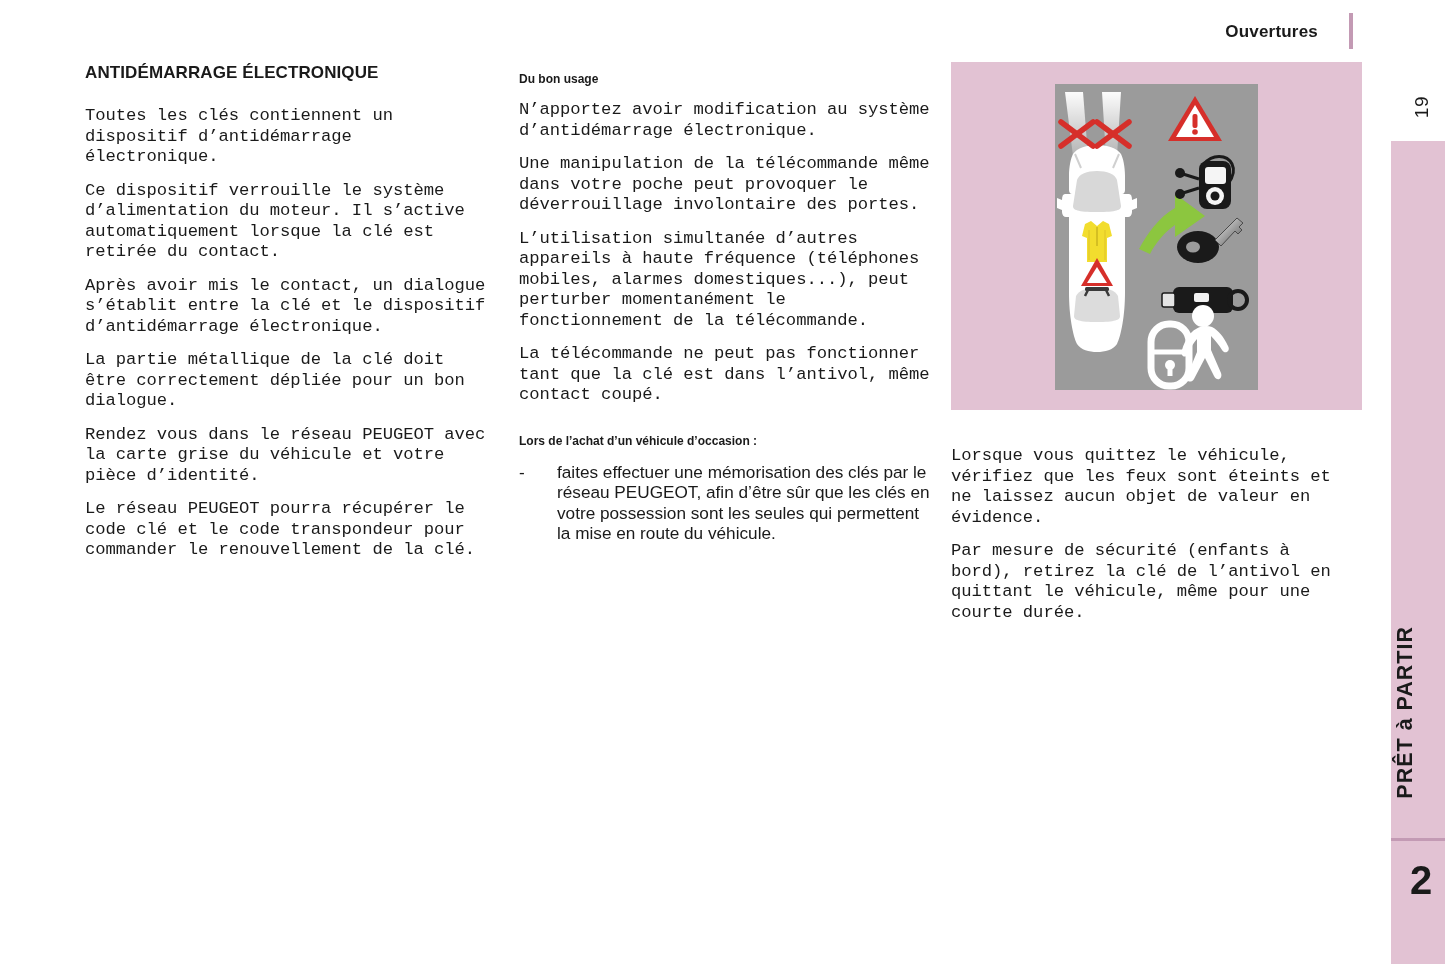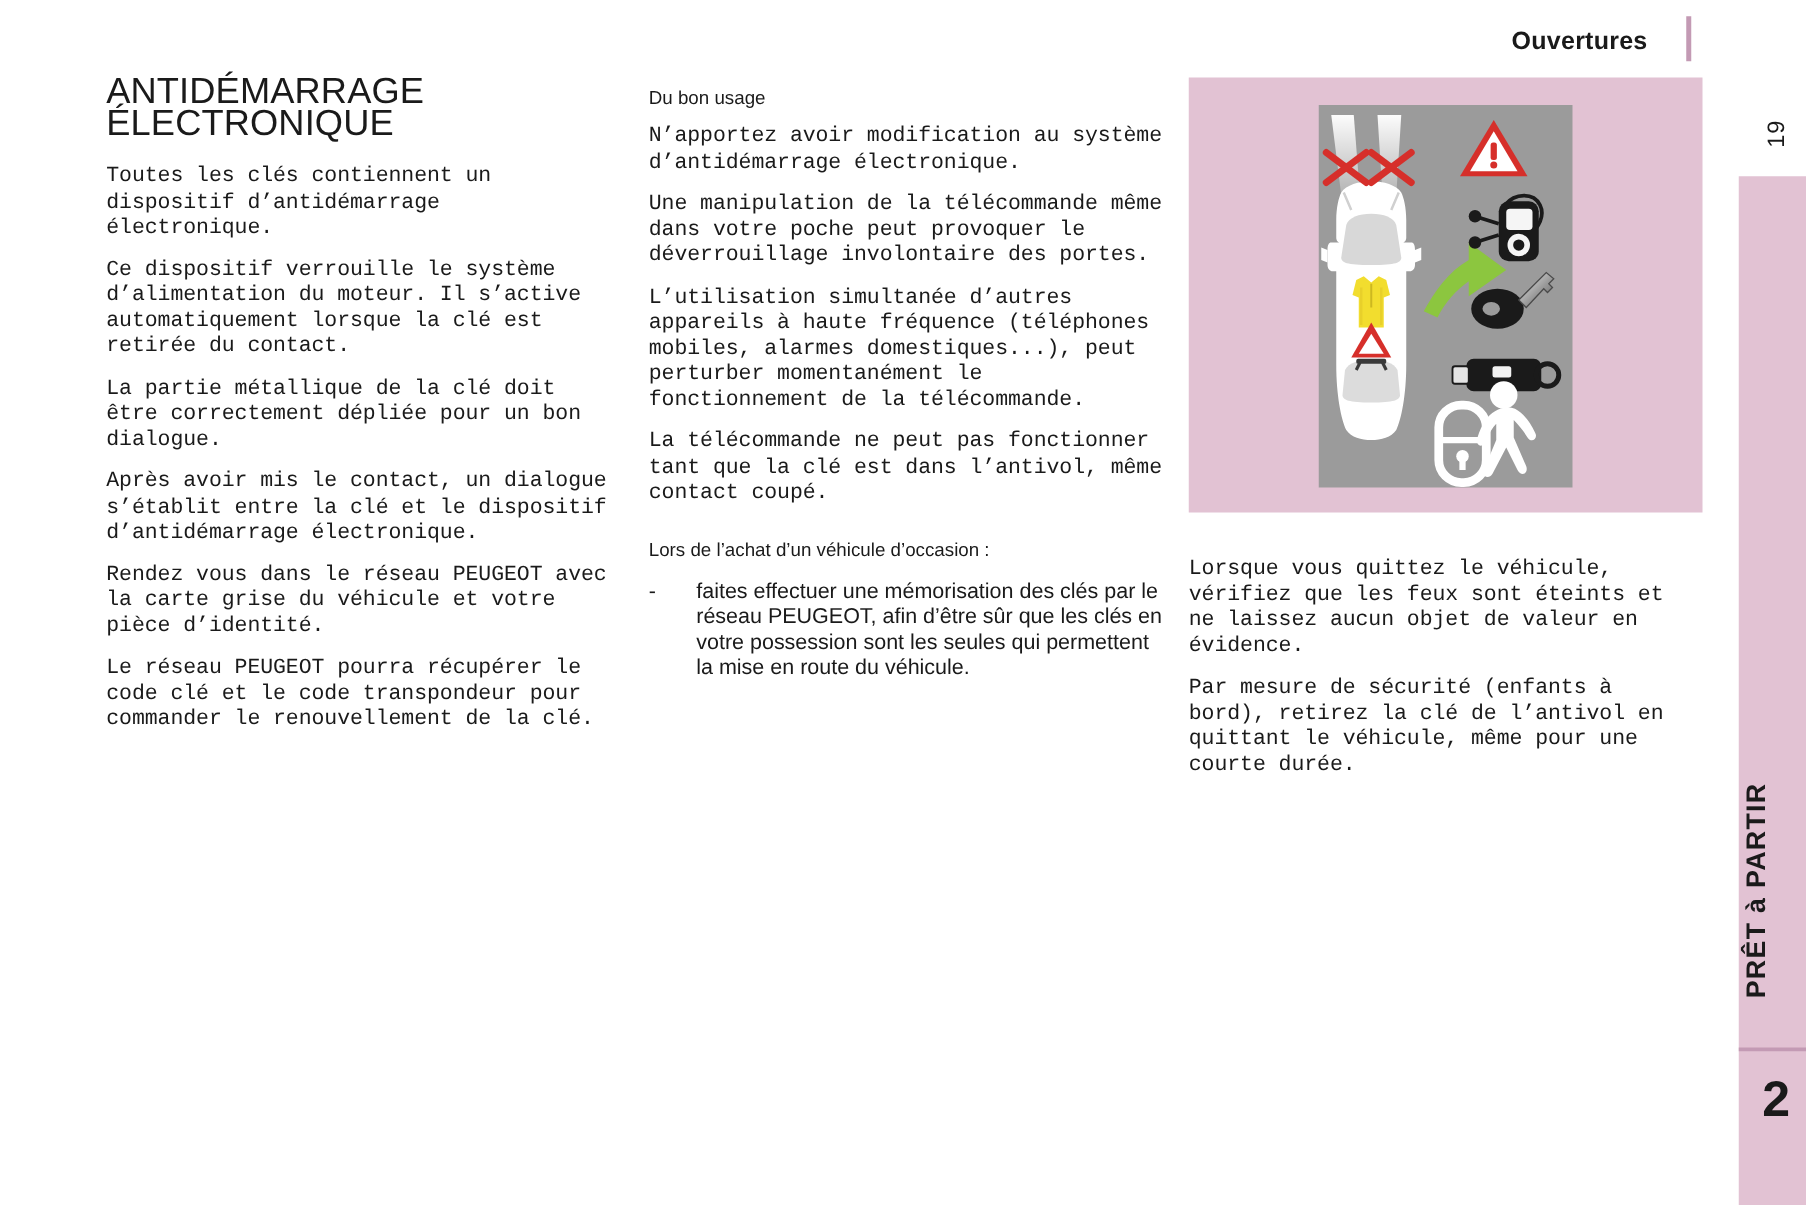--- a/index.html
+++ b/index.html
@@ -20,21 +20,21 @@
   #header-bar {
     position: absolute;
     top: 0; left: 0;
     width: 1445px;
     height: 56px;
   }
   #header-title {
     position: absolute;
     right: 127px;
     top: 22px;
-    font-size: 20px;
+    font-size: 17px;
     font-weight: bold;
     letter-spacing: 0.2px;
     color: #1a1a1a;
     white-space: nowrap;
   }
   #header-rule {
     position: absolute;
     right: 92px;
     top: 13px;
     width: 4px;
@@ -99,29 +99,29 @@
   
   .col {
     position: absolute;
     top: 60px;
   }
   #col-left  { left: 85px;  width: 410px; }
   #col-mid   { left: 519px; width: 412px; }
   #col-right { left: 951px; width: 405px; }
 
   h1.section-title {
-    font-size: 29px;
-    font-weight: normal;
+    font-size: 17px;
+    font-weight: bold;
     line-height: 26px;
     margin: 0 0 20px 0;
     letter-spacing: 0.1px;
   }
   h2.sub-title {
-    font-size: 15px;
-    font-weight: normal;
+    font-size: 12px;
+    font-weight: bold;
     line-height: 22px;
     margin: 24px 0 10px 0;
   }
   h2.sub-title.first { margin-top: 8px; }
 
   p.body {
     font-size: 17.2px;
     line-height: 20.5px;
     margin: 0 0 13px 0;
     letter-spacing: -0.05px;
@@ -171,22 +171,22 @@
 
 <div id="header-bar">
   <div id="header-title">Ouvertures</div>
   <div id="header-rule"></div>
 </div>
 
 <div class="col" id="col-left">
   <h1 class="section-title">ANTIDÉMARRAGE ÉLECTRONIQUE</h1>
   <p class="body">Toutes les clés contiennent un dispositif d’antidémarrage électronique.</p>
   <p class="body">Ce dispositif verrouille le système d’alimentation du moteur. Il s’active automatiquement lorsque la clé est retirée du contact.</p>
+  <p class="body">Après avoir mis le contact, un dialogue s’établit entre la clé et le dispositif d’antidémarrage électronique.</p>
   <p class="body">La partie métallique de la clé doit être correctement dépliée pour un bon dialogue.</p>
-  <p class="body">Après avoir mis le contact, un dialogue s’établit entre la clé et le dispositif d’antidémarrage électronique.</p>
   <p class="body">Rendez vous dans le réseau PEUGEOT avec la carte grise du véhicule et votre pièce d’identité.</p>
   <p class="body">Le réseau PEUGEOT pourra récupérer le code clé et le code transpondeur pour commander le renouvellement de la clé.</p>
 </div>
 
 <div class="col" id="col-mid">
   <h2 class="sub-title first">Du bon usage</h2>
   <p class="body">N’apportez avoir modification au système d’antidémarrage électronique.</p>
   <p class="body">Une manipulation de la télécommande même dans votre poche peut provoquer le déverrouillage involontaire des portes.</p>
   <p class="body">L’utilisation simultanée d’autres appareils à haute fréquence (téléphones mobiles, alarmes domestiques...), peut perturber momentanément le fonctionnement de la télécommande.</p>
   <p class="body">La télécommande ne peut pas fonctionner tant que la clé est dans l’antivol, même contact coupé.</p>

